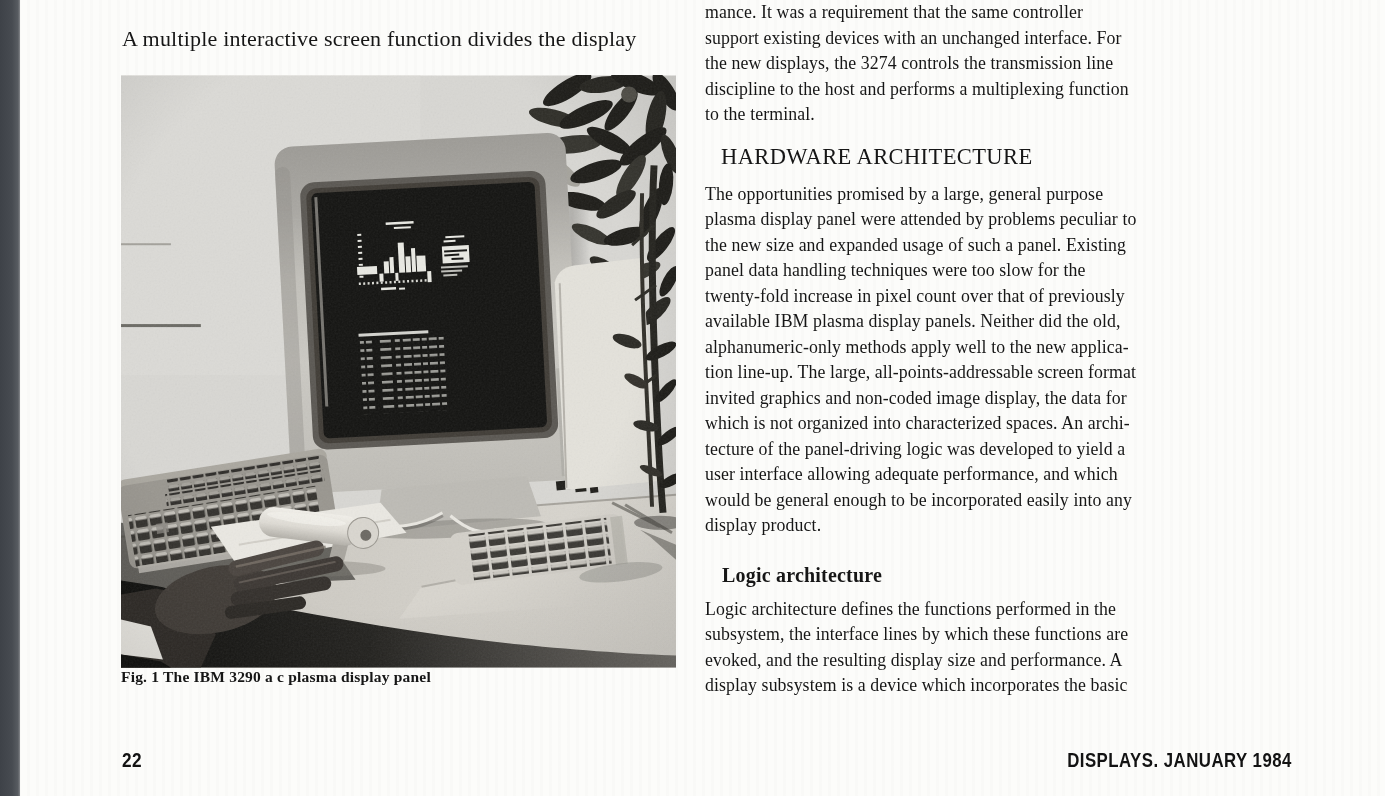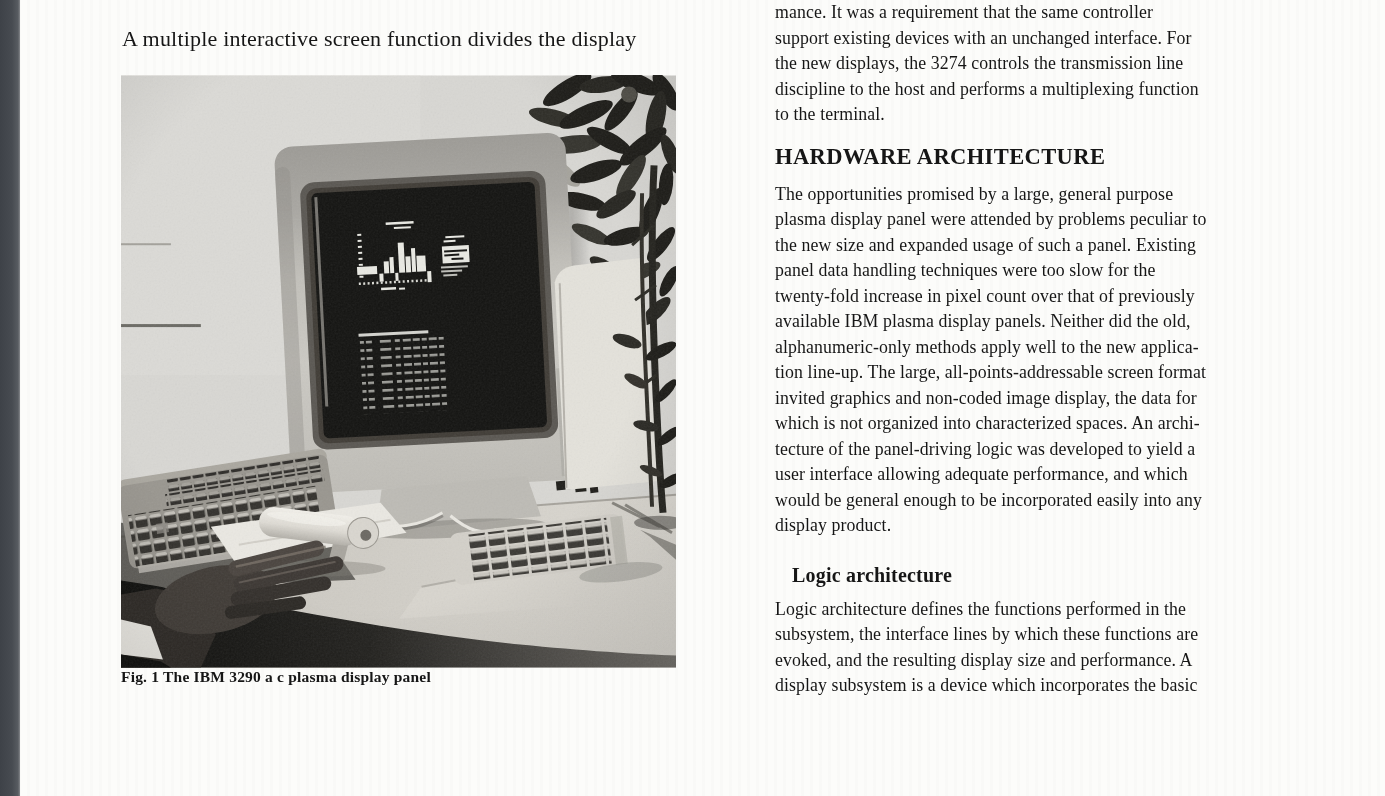--- a/index.html
+++ b/index.html
@@ -16,29 +16,29 @@
   .intro{
     position:absolute;left:122px;top:26px;margin:0;
     font-size:22px;letter-spacing:.2px;white-space:pre;
   }
   .figure{position:absolute;left:121px;top:75px;margin:0;width:555px;}
   .figure svg{display:block;}
   .caption{
     position:absolute;left:122px;top:674px;margin:0;
     font-weight:bold;font-size:15.5px;letter-spacing:.2px;white-space:pre;font-family:Liberation Serif, serif;
   }
-  .col-right{position:absolute;left:775px;top:0;width:600px;}
+  .col-right{position:absolute;left:705px;top:0;width:600px;}
   .para{
     margin:0;font-size:17.8px;line-height:25.5px;letter-spacing:.1px;
     white-space:pre-line;
   }
   .para.p2{margin-top:12px;font-family:Liberation Serif, serif;}
   .para.p3{margin-top:10px;}
   .h-main{
-    margin:16px 0 0 0;font-size:22.5px;font-weight:bold;letter-spacing:.4px;
+    margin:16px 0 0 16px;font-size:22.5px;font-weight:normal;letter-spacing:.4px;
     line-height:26px;font-family:"Liberation Serif",serif;
   }
   .h-sub{
     margin:24px 0 0 17px;font-size:20px;font-weight:bold;letter-spacing:.2px;
     line-height:24px;font-family:"Liberation Serif",serif;
   }
   .footer-row{position:absolute;left:0;top:748px;width:1385px;height:30px;font-family:"Liberation Sans",sans-serif;}
   .pageno{
     position:absolute;left:122px;top:0;font-size:21px;font-weight:600;
     transform:scaleX(.82);transform-origin:left center;letter-spacing:.5px;color:#131313;
@@ -344,13 +344,17 @@
 user interface allowing adequate performance, and which
 would be general enough to be incorporated easily into any
 display product.</p>
     <h2 class="h-sub">Logic architecture</h2>
     <p class="para p3">Logic architecture defines the functions performed in the
 subsystem, the interface lines by which these functions are
 evoked, and the resulting display size and performance. A
 display subsystem is a device which incorporates the basic</p>
   </div>
 
+  <div class="footer-row">
+    <span class="pageno">22</span>
+    <span class="journal">DISPLAYS. JANUARY 1984</span>
+  </div>
 </div>
 
 </body></html>

